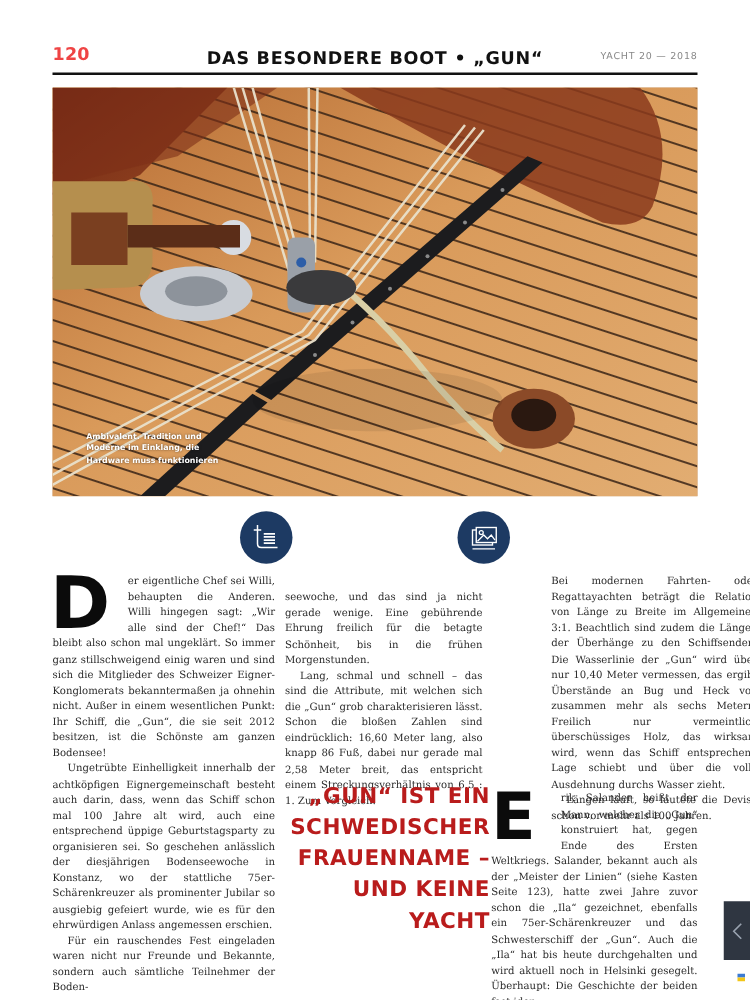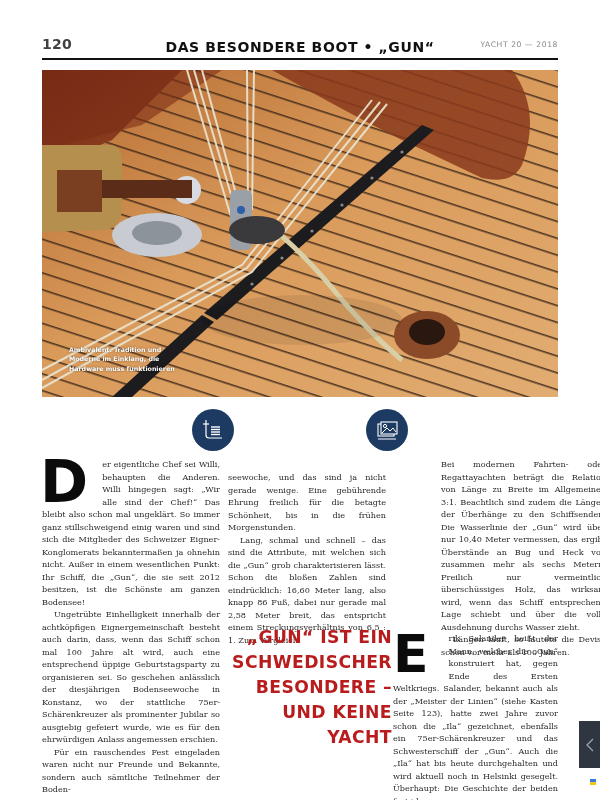--- a/index.html
+++ b/index.html
@@ -1,20 +1,20 @@
 <!DOCTYPE html>
 <html><head>
 <meta charset="utf-8">
 <style>
   * { box-sizing: border-box; margin: 0; padding: 0; }
   html, body { width: 600px; height: 800px; background: #ffffff; overflow: hidden; }
   body { position: relative; font-family: "DejaVu Serif", serif; color: #1a1a1a; }
 
   .header { position: absolute; left: 42px; top: 36px; width: 516px; height: 22px; }
-  .page-num { position: absolute; left: 0; top: 0; font-family: "DejaVu Sans", sans-serif; font-weight: bold; font-size: 14px; color: #404040; letter-spacing: 0.2px; }
+  .page-num { position: absolute; left: 0; top: 0; font-family: "DejaVu Sans", sans-serif; font-weight: bold; font-size: 14px; color: #ef4444; letter-spacing: 0.2px; }
   .section-title { position: absolute; left: 0; width: 516px; top: 3px; text-align: center; font-family: "DejaVu Sans", sans-serif; font-weight: bold; font-size: 14px; letter-spacing: 0.6px; color: #111; }
   .issue { position: absolute; right: 0; top: 4px; font-family: "DejaVu Sans", sans-serif; font-size: 7.6px; letter-spacing: 0.6px; color: #888; }
   .rule { position: absolute; left: 42px; top: 58px; width: 516px; height: 1.5px; background: #111; }
 
   .hero { position: absolute; left: 42px; top: 70px; width: 516px; height: 327px; overflow: hidden; background: #c88a4a; }
   .hero svg { display: block; }
   .caption { position: absolute; left: 27px; top: 275px; font-family: "DejaVu Sans", sans-serif; font-weight: bold; font-size: 6.3px; line-height: 9.3px; color: #ffffff; text-shadow: 0 0 2px rgba(0,0,0,0.6); }
 
   .media-btn { position: absolute; width: 42px; height: 42px; border-radius: 50%; background: #1d3a63; cursor: pointer; display: flex; align-items: center; justify-content: center; }
   .media-btn svg { display: block; }
@@ -150,21 +150,21 @@
 </div>
 
 <div class="col col2">
   <p>seewoche, und das sind ja nicht gerade wenige. Eine gebührende Ehrung freilich für die betagte Schönheit, bis in die frühen Morgenstunden.</p>
   <p class="ind">Lang, schmal und schnell – das sind die Attribute, mit welchen sich die „Gun“ grob charakterisieren lässt. Schon die bloßen Zahlen sind eindrücklich: 16,60 Meter lang, also knapp 86 Fuß, dabei nur gerade mal 2,58 Meter breit, das entspricht einem Streckungsverhältnis von 6,5 : 1. Zum Vergleich:</p>
 </div>
 
 <div class="pullquote">
   <div>„GUN“ IST EIN</div>
   <div>SCHWEDISCHER</div>
-  <div>BESONDERE –</div>
+  <div>FRAUENNAME –</div>
   <div>UND KEINE</div>
   <div>YACHT</div>
 </div>
 
 <div class="col col3">
   <p>Bei modernen Fahrten- oder Regattayachten beträgt die Relation von Länge zu Breite im Allgemeinen 3:1. Beachtlich sind zudem die Längen der Überhänge zu den Schiffsenden. Die Wasserlinie der „Gun“ wird über nur 10,40 Meter vermessen, das ergibt Überstände an Bug und Heck von zusammen mehr als sechs Metern. Freilich nur vermeintlich überschüssiges Holz, das wirksam wird, wenn das Schiff entsprechend Lage schiebt und über die volle Ausdehnung durchs Wasser zieht.</p>
   <p class="ind">Längen läuft, so lautete die Devise schon vor mehr als 100 Jahren.</p>
 </div>
 
 <div class="col col3b">

